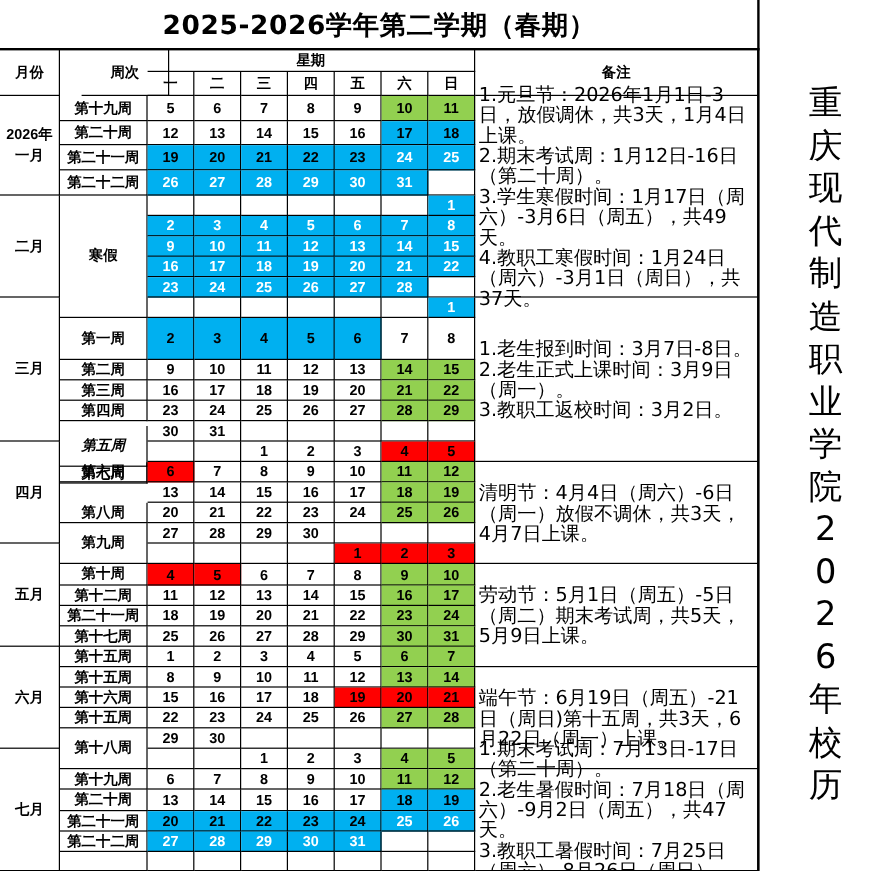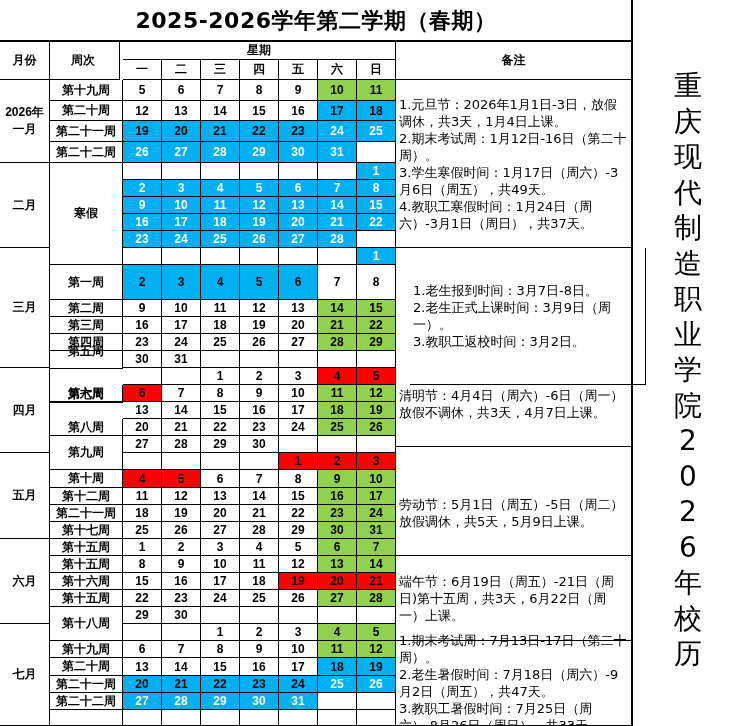--- a/index.html
+++ b/index.html
@@ -13,36 +13,36 @@
           display:flex; align-items:center; justify-content:center; font-size:12px; font-weight:bold;
           font-family: "Liberation Sans", "DejaVu Sans", sans-serif; }
   .hdr { font-size:12px; font-weight:bold; }
   .month { font-size:12px; font-weight:bold; text-align:center; line-height:17px; }
   .week { font-size:12px; font-weight:bold; }
   .blue { background:#00B0F0; }
   .blue.w { color:#ffffff; }
   .green { background:#92D050; }
   .red { background:#FF0000; }
   .note { position:absolute; box-sizing:border-box; border-right:1.5px solid #000; border-bottom:1.5px solid #000;
-          display:flex; align-items:center; padding:0 4px 0 3px; font-size:13px; line-height:17px; font-weight:normal;
+          display:flex; align-items:center; padding:0 4px 0 3px; font-size:16px; line-height:17px; font-weight:normal;
           font-family: "DejaVu Sans", sans-serif; white-space:pre-wrap; }
   .side { position:absolute; left:660px; top:68px; width:56px; display:flex; flex-direction:column; align-items:center; }
   .side span { font-size:28px; line-height:35.5px; font-weight:normal; font-family: "DejaVu Sans", sans-serif; }
   .hline { position:absolute; background:#000; height:1.5px; }
   .vline { position:absolute; background:#000; width:1.5px; }
 </style>
 </head>
 <body>
 
 <div class="title">2025-2026学年第二学期（春期）</div>
 <div id="grid" class="grid">
     <div class="hline" style="left: 0px; top: 40px; width: 633px;"></div>
     <div class="vline" style="left: 631px; top: 0px; height: 726px;"></div>
     <div class="cell hdr" style="left: 0px; top: 41px; width: 50px; height: 39px;">月份</div>
-    <div class="cell hdr" style="left: 47px; top: 41px; width: 73px; height: 39px;">周次</div>
+    <div class="cell hdr" style="left: 68px; top: 41px; width: 73px; height: 39px;">周次</div>
     <div class="cell hdr" style="left: 123px; top: 41px; width: 273px; height: 19px;">星期</div>
     <div class="cell hdr" style="left: 123px; top: 60px; width: 39px; height: 20px;">一</div>
     <div class="cell hdr" style="left: 162px; top: 60px; width: 39px; height: 20px;">二</div>
     <div class="cell hdr" style="left: 201px; top: 60px; width: 39px; height: 20px;">三</div>
     <div class="cell hdr" style="left: 240px; top: 60px; width: 39px; height: 20px;">四</div>
     <div class="cell hdr" style="left: 279px; top: 60px; width: 39px; height: 20px;">五</div>
     <div class="cell hdr" style="left: 318px; top: 60px; width: 39px; height: 20px;">六</div>
     <div class="cell hdr" style="left: 357px; top: 60px; width: 39px; height: 20px;">日</div>
     <div class="cell hdr" style="left: 396px; top: 41px; width: 236px; height: 39px;">备注</div>
     <div class="cell month" style="left: 0px; top: 80px; width: 50px; height: 83px; white-space: pre-line;">2026年
@@ -55,21 +55,21 @@
     <div class="cell month" style="left: 0px; top: 624px; width: 50px; height: 102px; white-space: pre-line;">七月</div>
     <div class="cell week" style="left: 50px; top: 80px; width: 73px; height: 21px;">第十九周</div>
     <div class="cell week" style="left: 50px; top: 101px; width: 73px; height: 20px;">第二十周</div>
     <div class="cell week" style="left: 50px; top: 121px; width: 73px; height: 21px;">第二十一周</div>
     <div class="cell week" style="left: 50px; top: 142px; width: 73px; height: 21px;">第二十二周</div>
     <div class="cell week" style="left: 50px; top: 163px; width: 73px; height: 102px;">寒假</div>
     <div class="cell week" style="left: 50px; top: 265px; width: 73px; height: 35px;">第一周</div>
     <div class="cell week" style="left: 50px; top: 300px; width: 73px; height: 17px;">第二周</div>
     <div class="cell week" style="left: 50px; top: 317px; width: 73px; height: 17px;">第三周</div>
     <div class="cell week" style="left: 50px; top: 334px; width: 73px; height: 17px;">第四周</div>
-    <div class="cell week" style="left: 50px; top: 335px; width: 73px; height: 34px;">第五周</div>
+    <div class="cell week" style="left: 50px; top: 355px; width: 73px; height: 34px; font-style: italic;">第五周</div>
     <div class="cell week" style="left: 50px; top: 385px; width: 73px; height: 17px;">第六周</div>
     <div class="cell week" style="left: 50px; top: 386px; width: 73px; height: 17px;">第七周</div>
     <div class="cell week" style="left: 50px; top: 419px; width: 73px; height: 17px;">第八周</div>
     <div class="cell week" style="left: 50px; top: 436px; width: 73px; height: 34px;">第九周</div>
     <div class="cell week" style="left: 50px; top: 470px; width: 73px; height: 18px;">第十周</div>
     <div class="cell week" style="left: 50px; top: 488px; width: 73px; height: 17px;">第十二周</div>
     <div class="cell week" style="left: 50px; top: 505px; width: 73px; height: 17px;">第二十一周</div>
     <div class="cell week" style="left: 50px; top: 522px; width: 73px; height: 17px;">第十七周</div>
     <div class="cell week" style="left: 50px; top: 539px; width: 73px; height: 17px;">第十五周</div>
     <div class="cell week" style="left: 50px; top: 556px; width: 73px; height: 17px;">第十五周</div>
@@ -330,25 +330,25 @@
     <div class="cell " style="left: 162px; top: 710px; width: 39px; height: 16px;"></div>
     <div class="cell " style="left: 201px; top: 710px; width: 39px; height: 16px;"></div>
     <div class="cell " style="left: 240px; top: 710px; width: 39px; height: 16px;"></div>
     <div class="cell " style="left: 279px; top: 710px; width: 39px; height: 16px;"></div>
     <div class="cell " style="left: 318px; top: 710px; width: 39px; height: 16px;"></div>
     <div class="cell " style="left: 357px; top: 710px; width: 39px; height: 16px;"></div>
     <div class="note" style="left: 396px; top: 80px; width: 236px; height: 168px;"><span>1.元旦节：2026年1月1日-3日，放假调休，共3天，1月4日上课。
 2.期末考试周：1月12日-16日（第二十周）。
 3.学生寒假时间：1月17日（周六）-3月6日（周五），共49天。
 4.教职工寒假时间：1月24日（周六）-3月1日（周日），共37天。</span></div>
-    <div class="note" style="left: 396px; top: 248px; width: 236px; height: 137px; margin-left: 14px;"><span>1.老生报到时间：3月7日-8日。
+    <div class="note" style="left: 396px; top: 248px; width: 236px; height: 137px;"><span>1.老生报到时间：3月7日-8日。
 2.老生正式上课时间：3月9日（周一）。
 3.教职工返校时间：3月2日。</span></div>
-    <div class="note" style="left: 396px; top: 362px; width: 236px; height: 85px;"><span>清明节：4月4日（周六）-6日（周一）放假不调休，共3天，4月7日上课。</span></div>
-    <div class="note" style="left: 396px; top: 470px; width: 236px; height: 86px;"><span>劳动节：5月1日（周五）-5日（周二）放假调休，共5天，5月9日上课。</span></div>
+    <div class="note" style="left: 396px; top: 385px; width: 236px; height: 85px;"><span>清明节：4月4日（周六）-6日（周一）放假不调休，共3天，4月7日上课。</span></div>
+    <div class="note" style="left: 396px; top: 470px; width: 236px; height: 86px;"><span>劳动节：5月1日（周五）-5日（周二）期末考试周，共5天，5月9日上课。</span></div>
     <div class="note" style="left: 396px; top: 556px; width: 236px; height: 85px;"><span>端午节：6月19日（周五）-21日（周日)第十五周，共3天，6月22日（周一）上课。</span></div>
     <div class="note" style="left: 396px; top: 641px; width: 236px; height: 85px;"><span>1.期末考试周：7月13日-17日（第二十周）。
 2.老生暑假时间：7月18日（周六）-9月2日（周五），共47天。
 3.教职工暑假时间：7月25日（周六）-8月26日（周日），共33天。</span></div>
   </div>
 <div id="side" class="side">
     <span>重</span>
     <span>庆</span>
     <span>现</span>
     <span>代</span>

